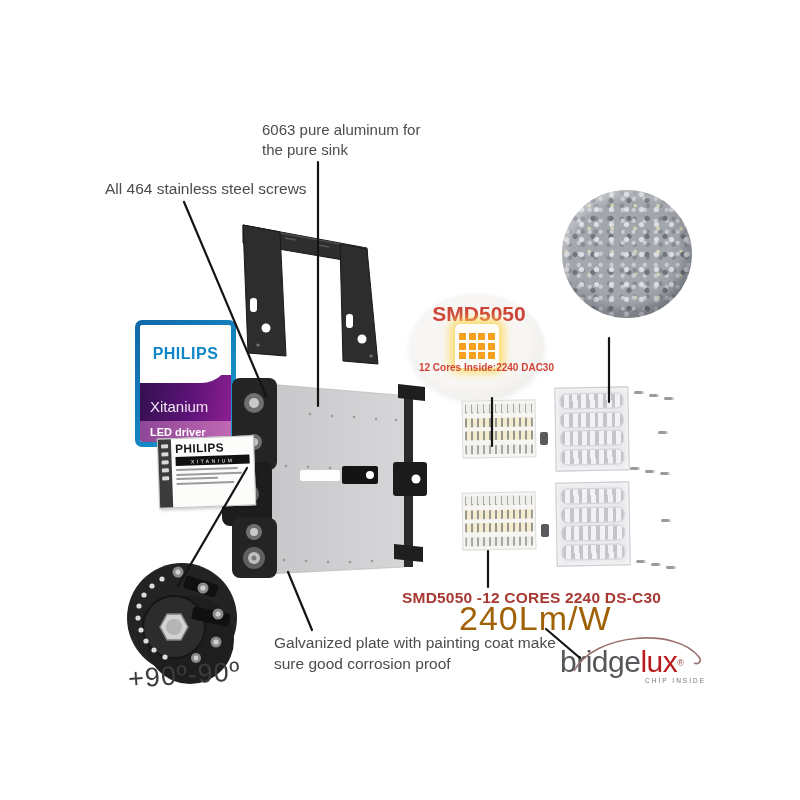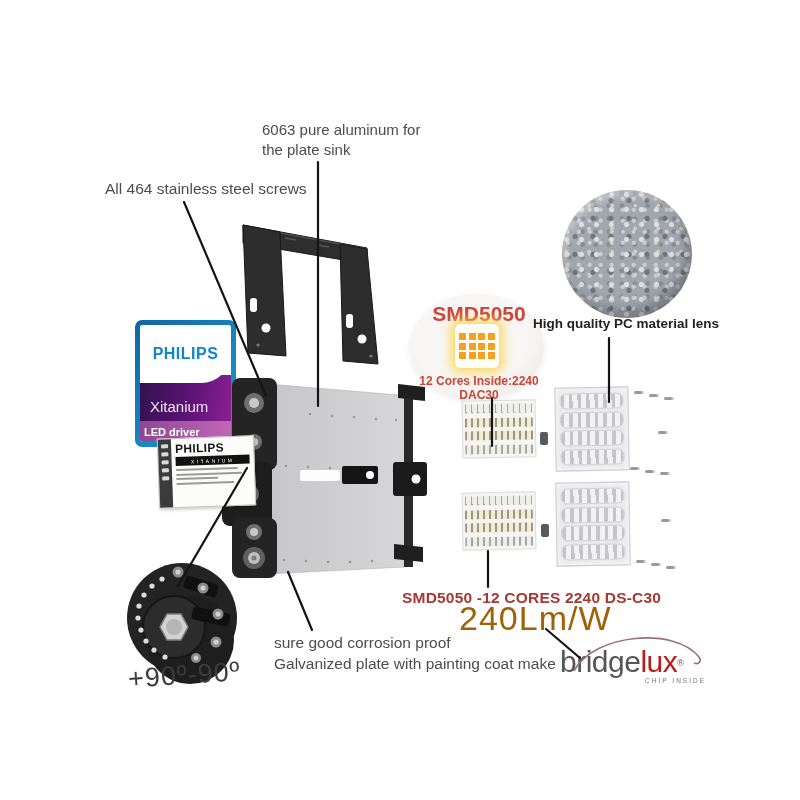--- a/index.html
+++ b/index.html
@@ -14,39 +14,39 @@
   
   .pbox{left:135px;top:320px;width:101px;height:127px;border-radius:7px;padding:5px;
         background:linear-gradient(135deg,#1066a8,#1a9fd6);box-sizing:border-box;}
   .pbox-in{width:100%;height:100%;border-radius:3px;overflow:hidden;display:flex;flex-direction:column;background:#fff;}
   .pbox-top{height:58px;background:#fff;display:flex;align-items:center;justify-content:center;
             border-bottom-right-radius:30px;position:relative;z-index:2;}
   .pbox-brand{color:#0f86c5;font-weight:800;font-size:16px;letter-spacing:.5px;}
   .pbox-mid{flex:1;margin-top:-8px;background:linear-gradient(100deg,#33104f 0%,#5c1377 55%,#8d1f92 100%);
             display:flex;align-items:flex-end;padding:0 0 6px 10px;box-sizing:border-box;}
   .pbox-model{color:#f0e6f2;font-size:15px;}
-  .pbox-bar{height:21px;background:linear-gradient(90deg,#8d4796,#c068b4);display:flex;align-items:center;padding-left:4px;}
+  .pbox-bar{height:21px;background:linear-gradient(90deg,#8d4796,#c068b4);display:flex;align-items:center;padding-left:10px;}
   .pbox-sub{color:#fff;font-size:11px;font-weight:700;}
   
   .driver{left:158px;top:437px;width:95px;height:68px;background:#fcfcfb;border:1px solid #c2c2c0;
           transform:rotate(-2deg);box-shadow:1px 2px 3px rgba(0,0,0,.18);display:flex;z-index:3;}
   .driver-strip{width:13px;background:#3b3b3b;display:flex;flex-direction:column;align-items:center;gap:4px;padding-top:5px;}
   .driver-strip i{display:block;width:7px;height:4px;background:#d8d8d8;border-radius:1px;}
   .driver-body{flex:1;padding:3px 4px;}
   .driver-brand{font-size:12px;font-weight:800;color:#161616;letter-spacing:.3px;}
   .driver-model{margin-top:1px;background:#111;color:#fff;font-size:5px;letter-spacing:2.5px;
                 text-align:center;padding:1.5px 0;}
   .fineprint{margin-top:3px;}
   .fineprint i{display:block;height:2px;background:#9b9b9b;margin-bottom:2.5px;border-radius:1px;}
   
   .smd-circle{left:410px;top:294px;width:134px;height:106px;border-radius:50%;
               background:radial-gradient(ellipse at 45% 40%,#f7f6f4 55%,#e8e6e2 100%);
               box-shadow:0 2px 6px rgba(0,0,0,.08);}
   .smd-title{left:429px;top:302px;width:100px;text-align:center;font-size:21px;font-weight:600;color:#cf4438;z-index:4;}
-  .smd-detail{left:404px;top:362px;width:150px;text-align:center;font-size:12px;font-weight:700;color:#cf4438;z-index:4;margin-top:12px;}
+  .smd-detail{left:404px;top:362px;width:150px;text-align:right;font-size:10px;font-weight:700;color:#cf4438;z-index:4;}
   .chip{left:455px;top:324px;width:44px;height:44px;background:#fefdf8;border-radius:5px;
         box-shadow:0 0 10px 5px rgba(255,215,80,.8),0 0 2px rgba(0,0,0,.15);
         display:flex;align-items:center;justify-content:center;z-index:4;}
   .chip-grid{display:grid;grid-template-columns:repeat(4,7px);grid-auto-rows:7px;gap:2.5px;}
   .chip-grid i{background:#f7a21e;border-radius:1px;box-shadow:inset 0 0 1px #d87f05;}
   
   .lens-circle{left:562px;top:190px;width:130px;height:128px;border-radius:50%;background-color:#a2a6ad;
      background-image:
        radial-gradient(circle at 30% 30%,#dcdee2 2px,rgba(0,0,0,0) 3.2px),
        radial-gradient(circle at 72% 58%,#70747c 2px,rgba(0,0,0,0) 3.2px),
@@ -239,21 +239,20 @@
         <i></i>
         <i></i>
         <i></i>
         <i></i>
         <i></i>
       </div>
   </div>
   <div class="abs smd-detail">12 Cores Inside:2240 DAC30</div>
 
   <div class="abs lens-circle"></div>
-  <div class="abs lens-label" style="left:533px;top:316px;">High quality PC material lens</div>
 
   <div class="abs pcb" style="left:462px;top:400px;">
       <i></i>
       <i></i>
       <i></i>
       <i></i>
     </div>
   <div class="abs pcb" style="left:462px;top:492px;">
       <i></i>
       <i></i>
@@ -296,26 +295,26 @@
       <path d="M14,44 C34,6 116,0 139,30 C142,34 139,38 134,36" fill="none" stroke="#9b7270" stroke-width="1.6"></path>
     </svg>
     <div class="blx-name">
       <span class="blx-gray">bridge</span><span class="blx-red">lux</span><span class="blx-reg">®</span>
     </div>
     <div class="blx-tag">CHIP INSIDE</div>
   </div>
 
   <div class="abs callout big" style="left:262px;top:120px;">
     <div>6063 pure aluminum for</div>
-    <div>the plate sink</div>
+    <div>the pure sink</div>
   </div>
   <div class="abs callout" style="left:105px;top:179px;">All 464 stainless steel screws</div>
   <div class="abs callout" style="left:274px;top:633px;">
+    <div>Galvanized plate with painting coat make</div>
     <div>sure good corrosion proof</div>
-    <div>Galvanized plate with painting coat make</div>
   </div>
 
   <svg class="abs lines overlay" style="left:0;top:0;" width="800" height="800" viewBox="0 0 800 800">
     <g stroke="#141414" stroke-width="2.2" stroke-linecap="round">
       <line x1="318" y1="162" x2="318" y2="406"></line>
       <line x1="184" y1="202" x2="266" y2="396"></line>
       <line x1="247" y1="468" x2="178" y2="586"></line>
       <line x1="288" y1="572" x2="312" y2="630"></line>
       <line x1="492" y1="398" x2="492" y2="446"></line>
       <line x1="609" y1="338" x2="609" y2="402"></line>

